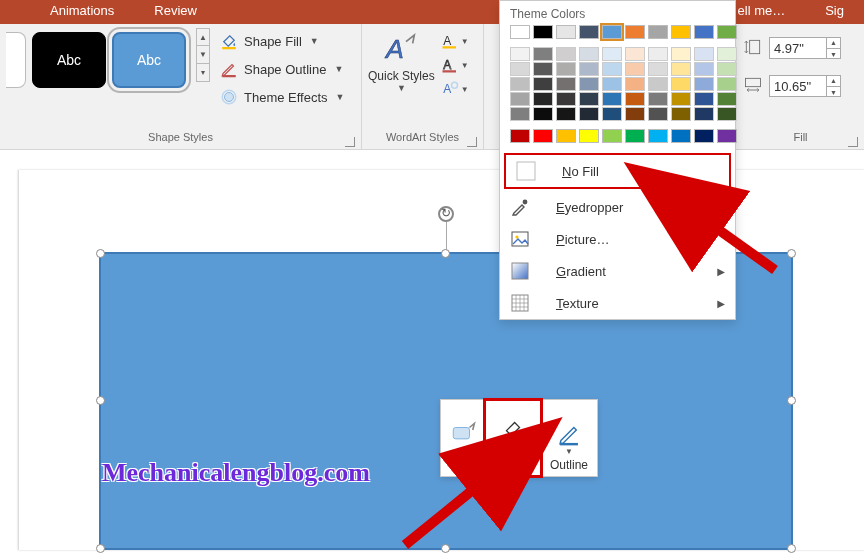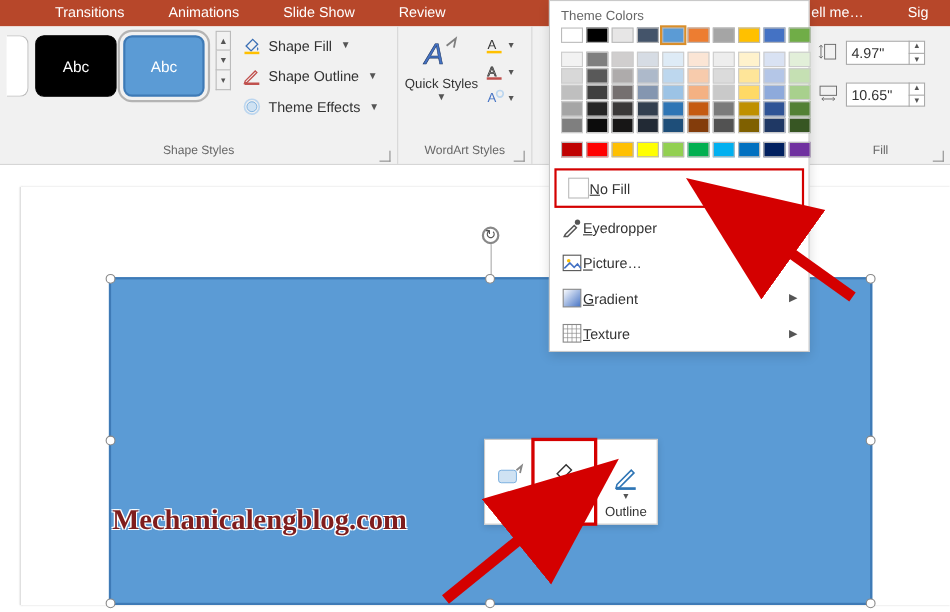--- a/index.html
+++ b/index.html
@@ -136,21 +136,21 @@
     left: 50%; transform: translateX(-50%); top: -48px; background: #fff;
   }
   .rot-handle::after {
     content: "↻"; position: absolute; left: 1px; top: -2px; font-size: 12px; color: #555;
   }
   .rot-line {
     position: absolute; left: 50%; top: -32px; width: 1px; height: 32px; background: #aaa;
   }
   .watermark {
     position: absolute; left: 83px; top: 288px;
-    font-family: "Times New Roman", serif; font-size: 26px; color: #7f1d1d; font-weight: bold;
+    font-family: "Times New Roman", serif; font-size: 26px; color: #6d28d9; font-weight: bold;
     text-shadow: -1px -1px 0 #fff, 1px -1px 0 #fff, -1px 1px 0 #fff, 1px 1px 0 #fff;
   }
 
   
   .fill-popover {
     position: absolute; left: 499px; top: 0; width: 237px;
     background: #fff; border: 1px solid #c9c9c9; box-shadow: 0 4px 10px rgba(0,0,0,.15);
     z-index: 20;
   }
   .fill-popover .section-title {
@@ -167,21 +167,21 @@
     display: grid; grid-template-columns: repeat(10, 20px); gap: 3px; row-gap: 1px;
     padding: 0 10px 8px 10px;
   }
   .shades-grid .sw { width: 20px; height: 14px; border: 1px solid #ccc; }
   .standard-row {
     display: grid; grid-template-columns: repeat(10, 20px); gap: 3px; padding: 0 10px 8px 10px;
   }
   .standard-row .sw { width: 20px; height: 14px; border: 1px solid #bbb; }
 
   .pop-item {
-    display: flex; align-items: center; gap: 0; padding: 6px 10px; font-size: 13px; color: #333;
+    display: flex; align-items: center; gap: 26px; padding: 6px 10px; font-size: 13px; color: #333;
   }
   .pop-item .u { text-decoration: underline; }
   .pop-item.no-fill-row {
     border: 2px solid #d40000; margin: 2px 4px;
   }
   .pop-item .arrow-right { margin-left: auto; font-size: 10px; color: #555; }
   .pop-item .picon { width: 20px; height: 20px; display: inline-flex; align-items: center; justify-content: center; }
 
   
   .mini-toolbar {
@@ -205,23 +205,21 @@
   
   .arrow-annot { position: absolute; z-index: 30; }
   .arrow-annot svg { overflow: visible; }
 
 </style>
 </head>
 <body>
 
 <div class="tab-strip">
   <div class="corner-gap"></div>
-  <div class="tab">Transitions</div>
   <div class="tab">Animations</div>
-  <div class="tab">Slide Show</div>
   <div class="tab">Review</div>
   <div class="tab partial-right">ell me…</div>
   <div class="tab">Sig</div>
 </div>
 
 <div class="ribbon">
 
   <div class="ribbon-group" style="flex:0 0 362px;">
     <div class="group-content">
       <div class="style-swatch partial-left"></div>

